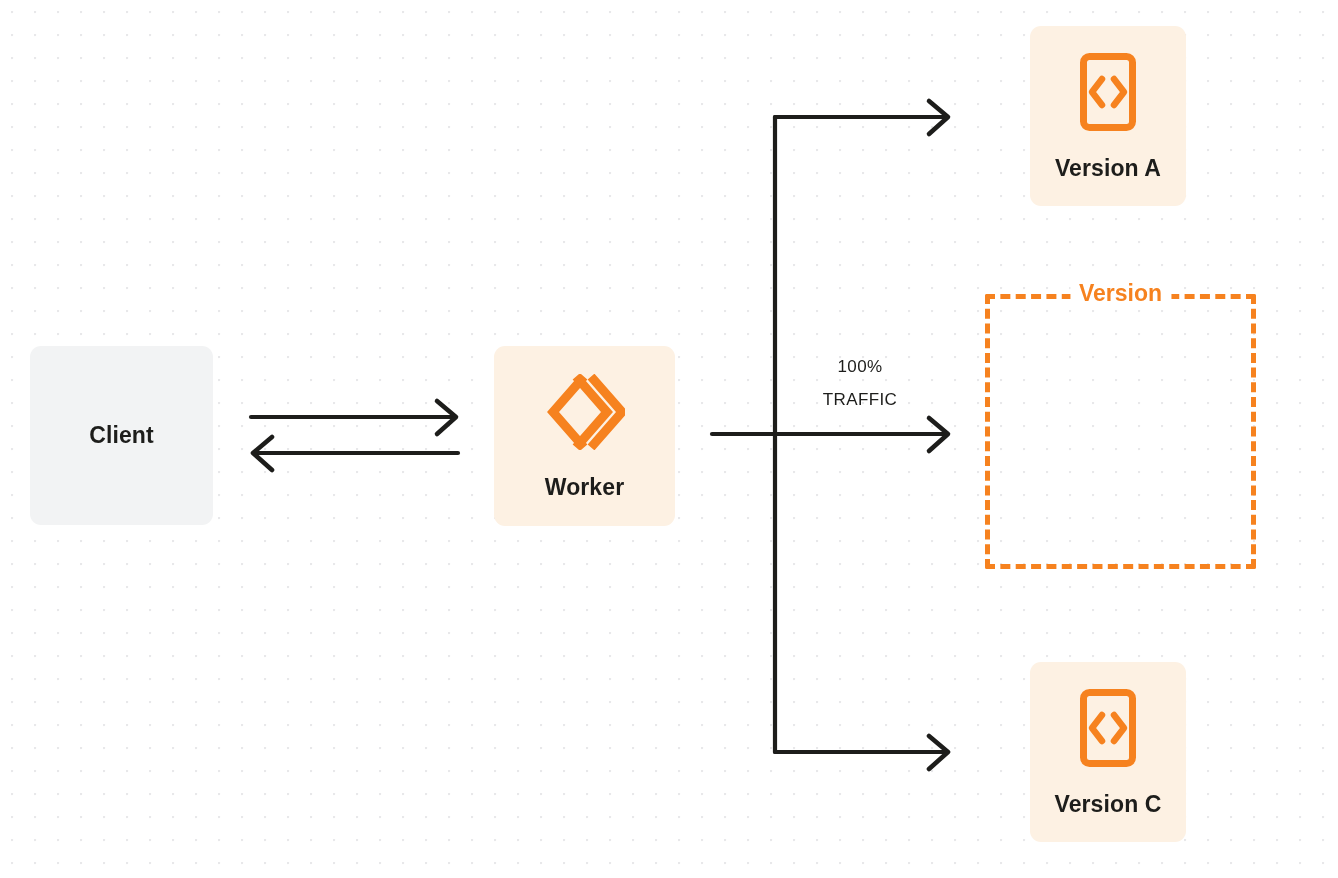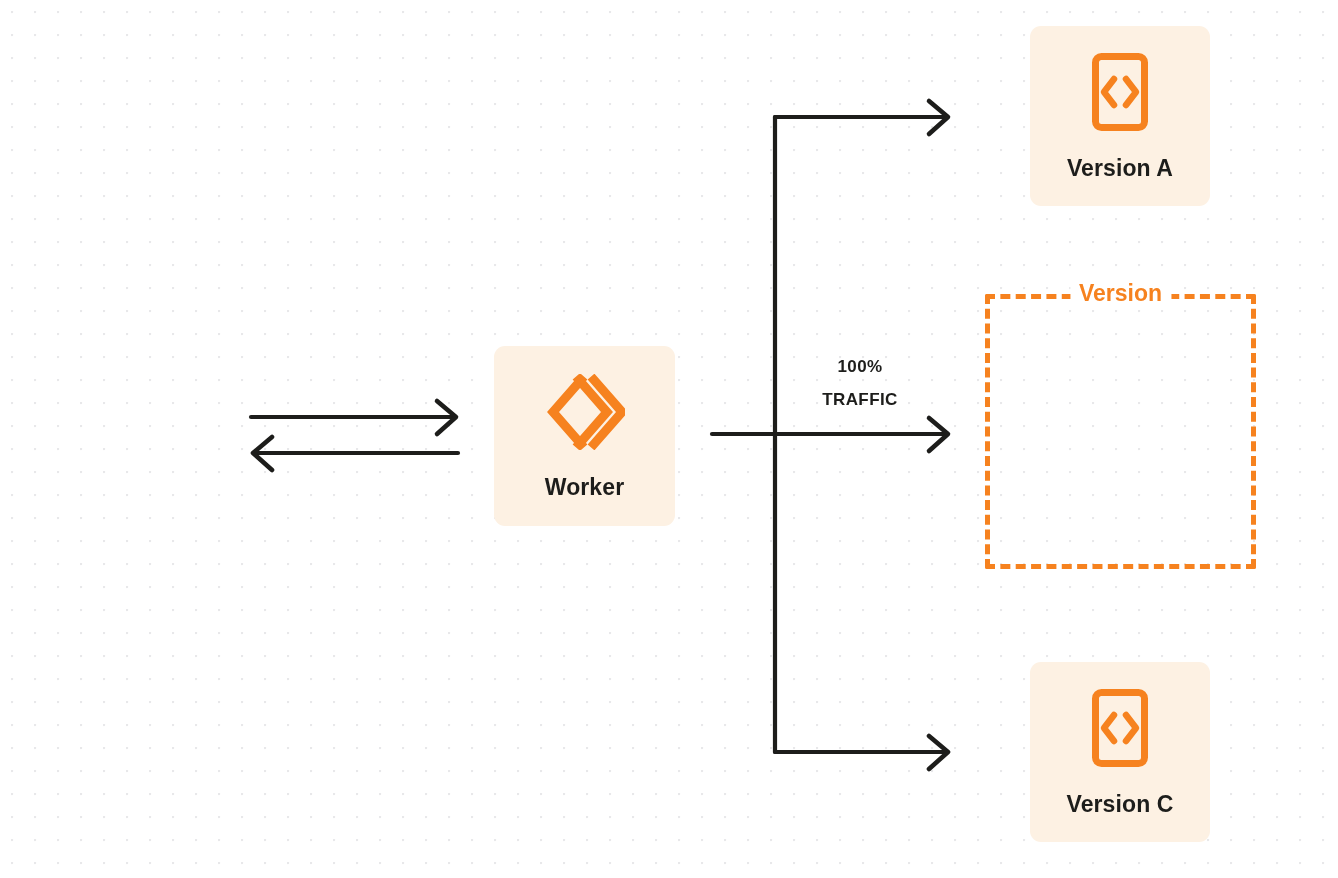--- a/index.html
+++ b/index.html
@@ -54,21 +54,21 @@
     top: 346px;
     width: 181px;
     height: 180px;
     background: #fdf1e3;
   }
   .worker-node .worker-logo { margin-bottom: 22px; }
   .worker-node .node-label  { margin-top: 0; }
 
   .version-node {
     left: 1030px;
-    width: 180px;
+    width: 156px;
     height: 180px;
     background: #fdf1e3;
   }
   .version-node .version-icon { margin-bottom: 22px; }
   #node-version-a { top: 26px; }
   #node-version-b { top: 344px; }
   #node-version-c { top: 662px; }
 
   
   .deployed-group {
@@ -97,21 +97,21 @@
 
   
   .traffic-label {
     position: absolute;
     left: 790px;
     top: 350px;
     width: 140px;
     text-align: center;
     color: #1d1d1b;
     font-size: 17px;
-    font-weight: 700;
+    font-weight: 400;
     letter-spacing: 0.4px;
     line-height: 33px;
   }
 
   
   #wires {
     position: absolute;
     left: 0;
     top: 0;
     width: 1338px;
@@ -167,20 +167,23 @@
       <line class="wire" x1="775" y1="434" x2="944" y2="434"></line>
       <polyline class="arrowhead" points="929,418 948,434 929,451"></polyline>
     </g>
 
     <g>
       <line class="wire" x1="775" y1="752" x2="944" y2="752"></line>
       <polyline class="arrowhead" points="929,736 948,752 929,769"></polyline>
     </g>
   </svg>
 
+  <div class="node client-node" id="node-client">
+    <span class="node-label">Client</span>
+  </div>
 
   <div class="node worker-node" id="node-worker">
     <span class="worker-logo">
       <svg width="80" height="76" viewBox="0 0 80 76" aria-hidden="true">
 
         <polyline points="36,6 8,38 36,70" fill="none" stroke="#f6821f" stroke-width="9" stroke-linecap="square" stroke-linejoin="miter"></polyline>
 
         <polyline points="34,6 62,38 34,70" fill="none" stroke="#f6821f" stroke-width="9" stroke-linecap="square" stroke-linejoin="miter"></polyline>
 
         <polyline points="49,6 77,38 49,70" fill="none" stroke="#f6821f" stroke-width="9" stroke-linecap="square" stroke-linejoin="miter"></polyline>

